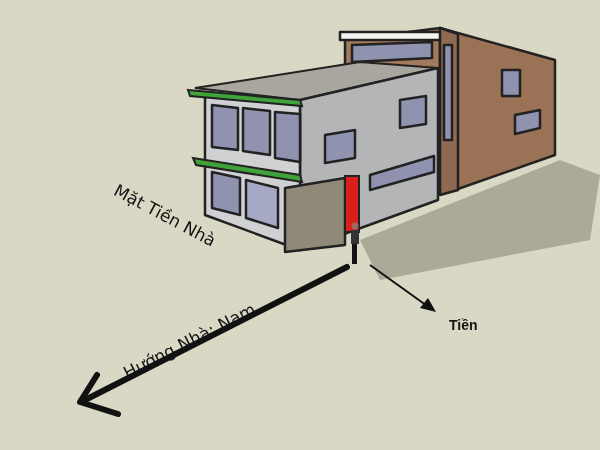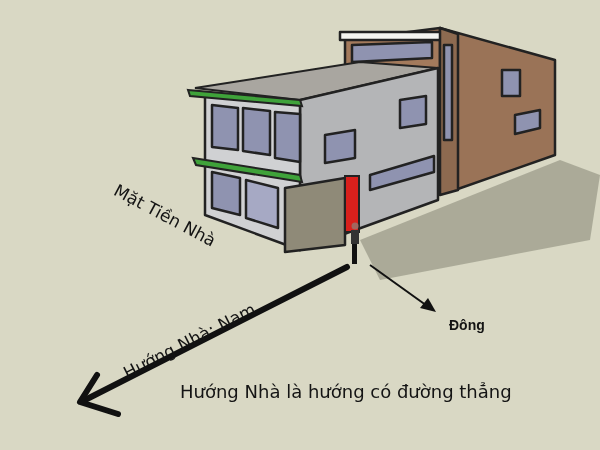--- a/index.html
+++ b/index.html
@@ -72,19 +72,18 @@
       <polyline points="97,375 80,402 118,414" fill="none" stroke="#111" stroke-width="6" stroke-linecap="round" stroke-linejoin="round"></polyline>
     </g>
     <g>
       <line x1="370" y1="265" x2="430" y2="308" stroke="#111" stroke-width="2"></line>
       <polygon points="436,312 420,308 428,298" fill="#111"></polygon>
     </g>
   </svg>
 
   <div class="lbl facade-label">Mặt Tiền Nhà</div>
   <div class="lbl dir-label">Hướng Nhà: Nam</div>
-  <div class="lbl east-label">Đông</div>
+  <div class="lbl east-label">Tiền</div>
   <div class="lbl south-label">Nam</div>
 
   <div class="caption">
-    <div>Hướng Nhà là hướng có đường thẳng</div>
   </div>
 </div>
 
 </body></html>

